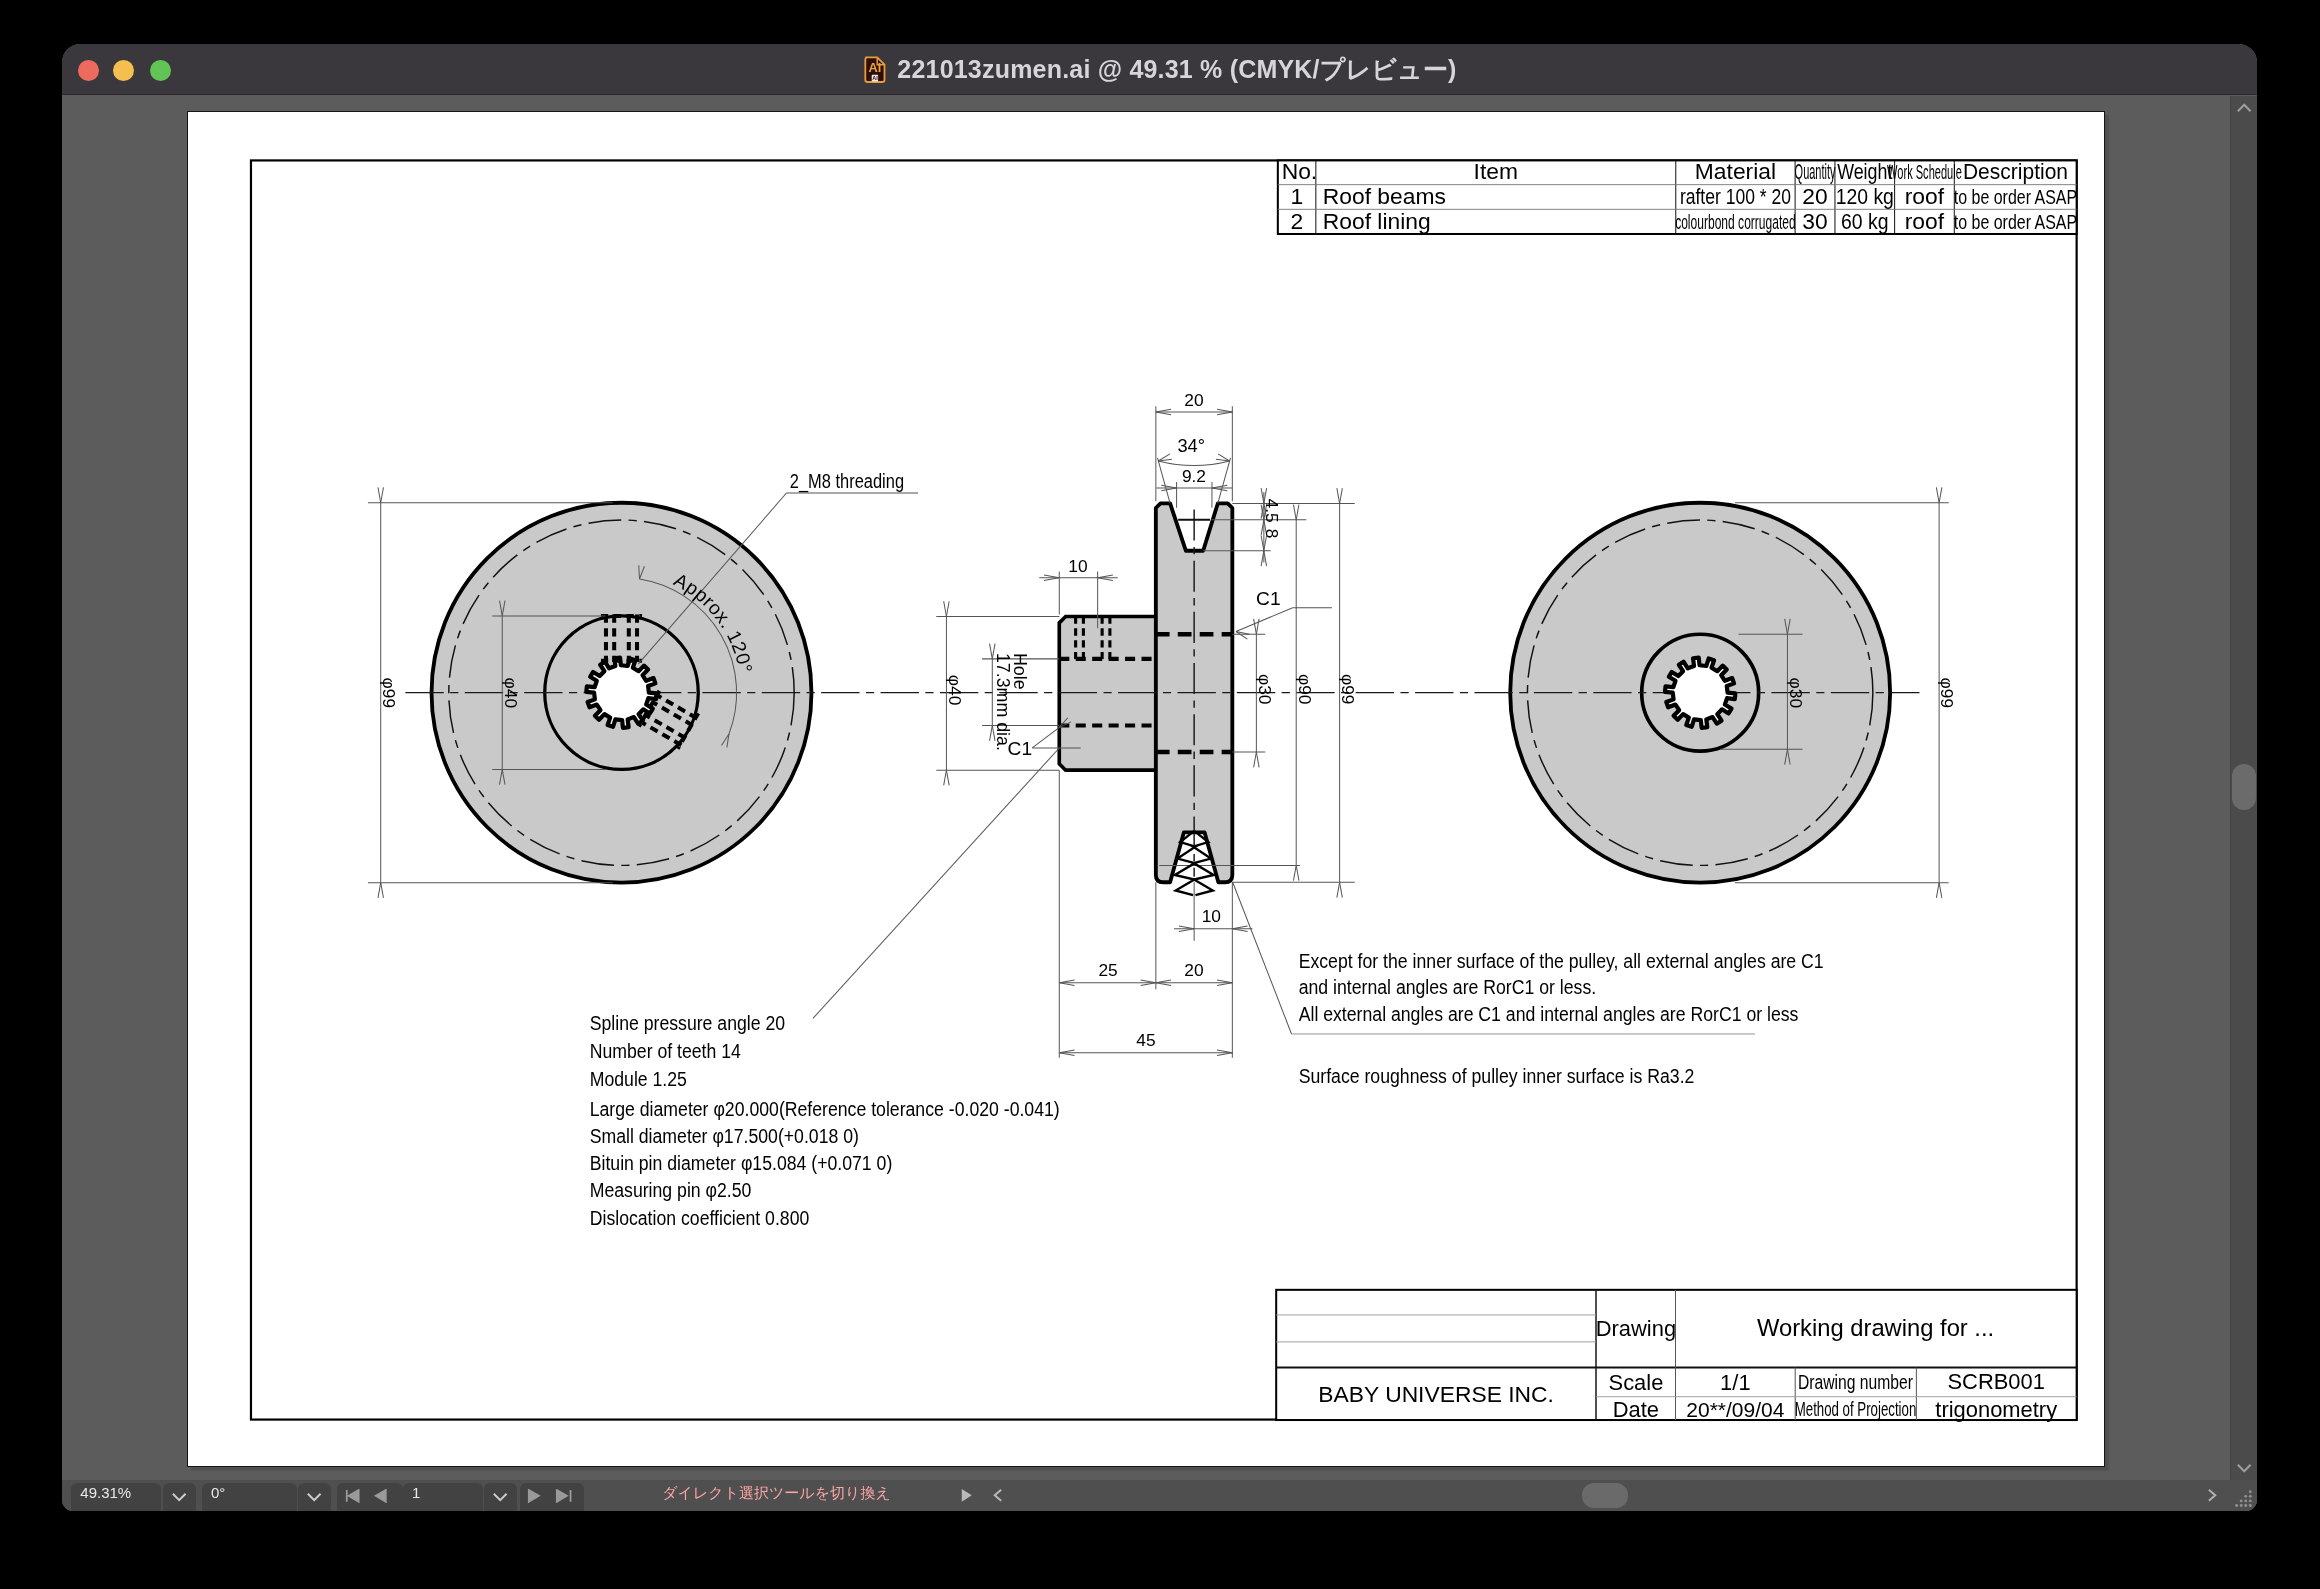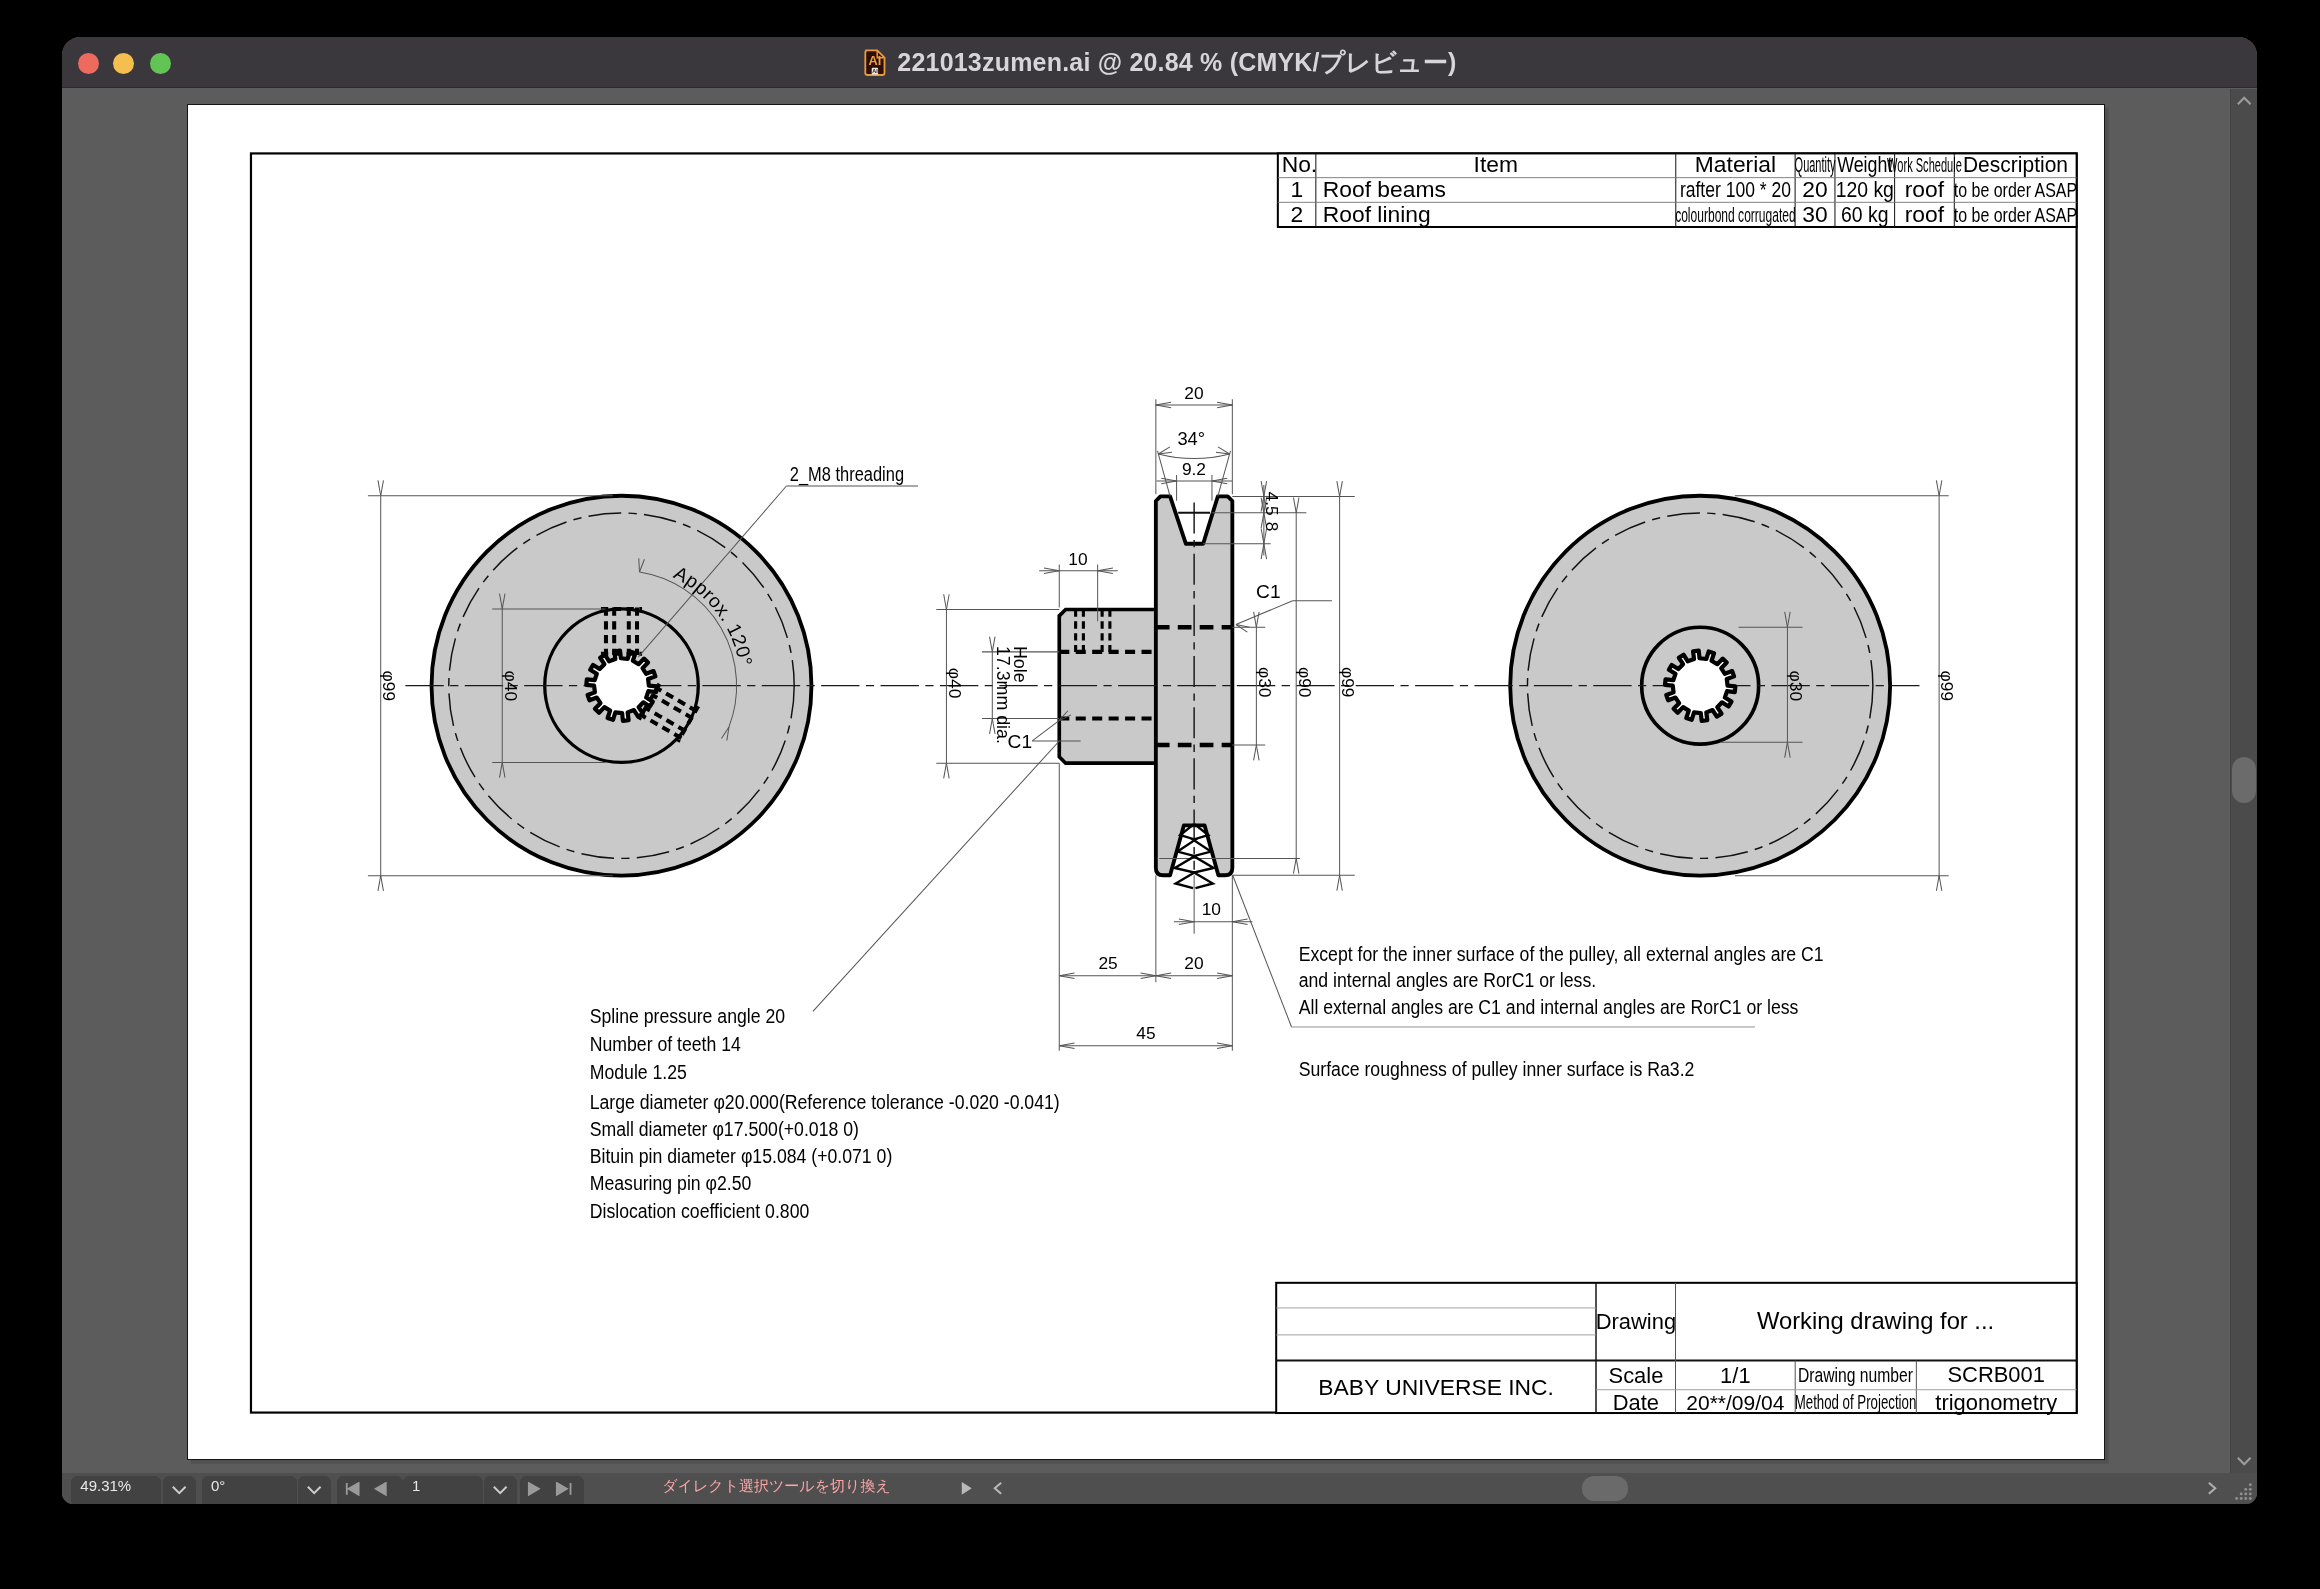--- a/index.html
+++ b/index.html
@@ -1,18 +1,18 @@
 <!DOCTYPE html>
 <html style="font-size:14.6px"><head>
 <meta charset="utf-8">
 <style>
 html,body{margin:0;padding:0;background:#000;width:2321px;height:1590px;overflow:hidden;}
 *{box-sizing:border-box;}
 body{font-family:"Liberation Sans",sans-serif;}
-#win{position:absolute;left:62px;top:37px;width:2195px;height:1467px;background:#5c5c5c;border-radius:18.3px 18.3px 11px 11px;overflow:hidden;}
+#win{position:absolute;left:62px;top:44px;width:2195px;height:1467px;background:#5c5c5c;border-radius:18.3px 18.3px 11px 11px;overflow:hidden;}
 #titlebar{position:absolute;left:0;top:0;width:100%;height:51px;background:#3b383d;border-bottom:0.9px solid #2b292d;}
 .tl{position:absolute;top:16px;width:21px;height:21px;border-radius:50%;}
 #title{position:absolute;top:0;left:0;width:100%;height:51px;display:flex;align-items:center;justify-content:center;gap:11px;}
 #titletext{color:#d7d5d9;font-size:25px;font-weight:bold;letter-spacing:0.2px;white-space:nowrap;}
 #page{position:absolute;left:125px;top:67px;width:1918px;height:1356px;background:#fff;border:1.8px solid #161616;box-shadow:3.7px 3.7px 0 rgba(0,0,0,0.12);padding-left:20px;}
 #vscroll{position:absolute;right:0;top:52px;width:27.4px;bottom:31px;background:#4b4b4b;border-left:0.9px solid #424242;}
 #vthumb{position:absolute;left:1.8px;top:668px;width:24px;height:46px;border-radius:12px;background:#6b6b6b;}
 #statusbar{position:absolute;left:0;bottom:0;width:100%;height:31px;background:#4f4f4f;color:#e4e4e4;font-size:15px;}
 .fld{position:absolute;top:2.7px;height:28px;background:#424242;border-radius:6.4px 6.4px 0 0;}
 .fldtx{position:absolute;top:3.7px;color:#e8e8e8;white-space:nowrap;}
@@ -28,21 +28,21 @@
     <div class="tl" style="left:51px;background:#f5bf4f;"></div>
     <div class="tl" style="left:88px;background:#61c454;"></div>
     <div id="title">
       <svg width="24" height="27.4" style="flex:0 0 auto;" viewBox="0 0 26 30">
           <path d="M3.5 1.5 H16.5 L24.5 9.5 V26 Q24.5 28.5 22 28.5 H6 Q3.5 28.5 3.5 26 V4 Q3.5 1.5 6 1.5 Z" fill="#2d0f07" stroke="#e89b3e" stroke-width="2"></path>
           <path d="M16.5 1.5 L16.5 9.5 H24.5" fill="none" stroke="#e89b3e" stroke-width="1.6"></path>
           <text x="14" y="18" font-size="14" font-weight="bold" fill="#efa33f" text-anchor="middle" font-family="Liberation Sans,sans-serif">Ai</text>
           <rect x="10.5" y="20.5" width="7" height="7.5" rx="1" fill="#e9e9e9"></rect>
           <text x="14" y="26.5" font-size="6" font-weight="bold" fill="#2d0f07" text-anchor="middle" font-family="Liberation Sans,sans-serif">AI</text>
         </svg>
-      <div id="titletext">221013zumen.ai @ 20.84 % (CMYK/プレビュー)</div>
+      <div id="titletext">221013zumen.ai @ 49.31 % (CMYK/プレビュー)</div>
     </div>
   </div>
   <div id="page">
   <svg width="1918" height="1356" viewBox="205 125 2099 1484">
   <rect x="252" y="178" width="1998" height="1378" fill="none" stroke="#000" stroke-width="2.4"></rect>
 <circle cx="657.5" cy="760.5" r="207.9" fill="#c8c9c8" stroke="#000" stroke-width="4.2"></circle>
 <circle cx="657.5" cy="760.5" r="84" fill="#c8c9c8" stroke="#000" stroke-width="3.6"></circle>
 <path d="M1143.6,677.1 L1242.3,677.1 L1242.3,845.3 L1143.6,845.3 L1136.6,838.3 L1136.6,684.1 Z" fill="#c8c9c8" stroke="#000" stroke-width="4"></path>
 <path d="M1247.3,553.4 L1257.9,553.4 L1275.2,605.2 L1294.1,605.2 L1310.1,553.4 L1321,553.4 L1326,558.4 L1326,960 Q1326,968 1318,968 L1310.7,968 L1295.6,913.3 L1273,913.3 L1257.9,968 L1250.3,968 Q1242.3,968 1242.3,960 L1242.3,558.4 Z" fill="#c8c9c8" stroke="#000" stroke-width="4.2" stroke-linejoin="round"></path>
 <circle cx="1838" cy="760.5" r="207.9" fill="#c8c9c8" stroke="#000" stroke-width="4.2"></circle>

